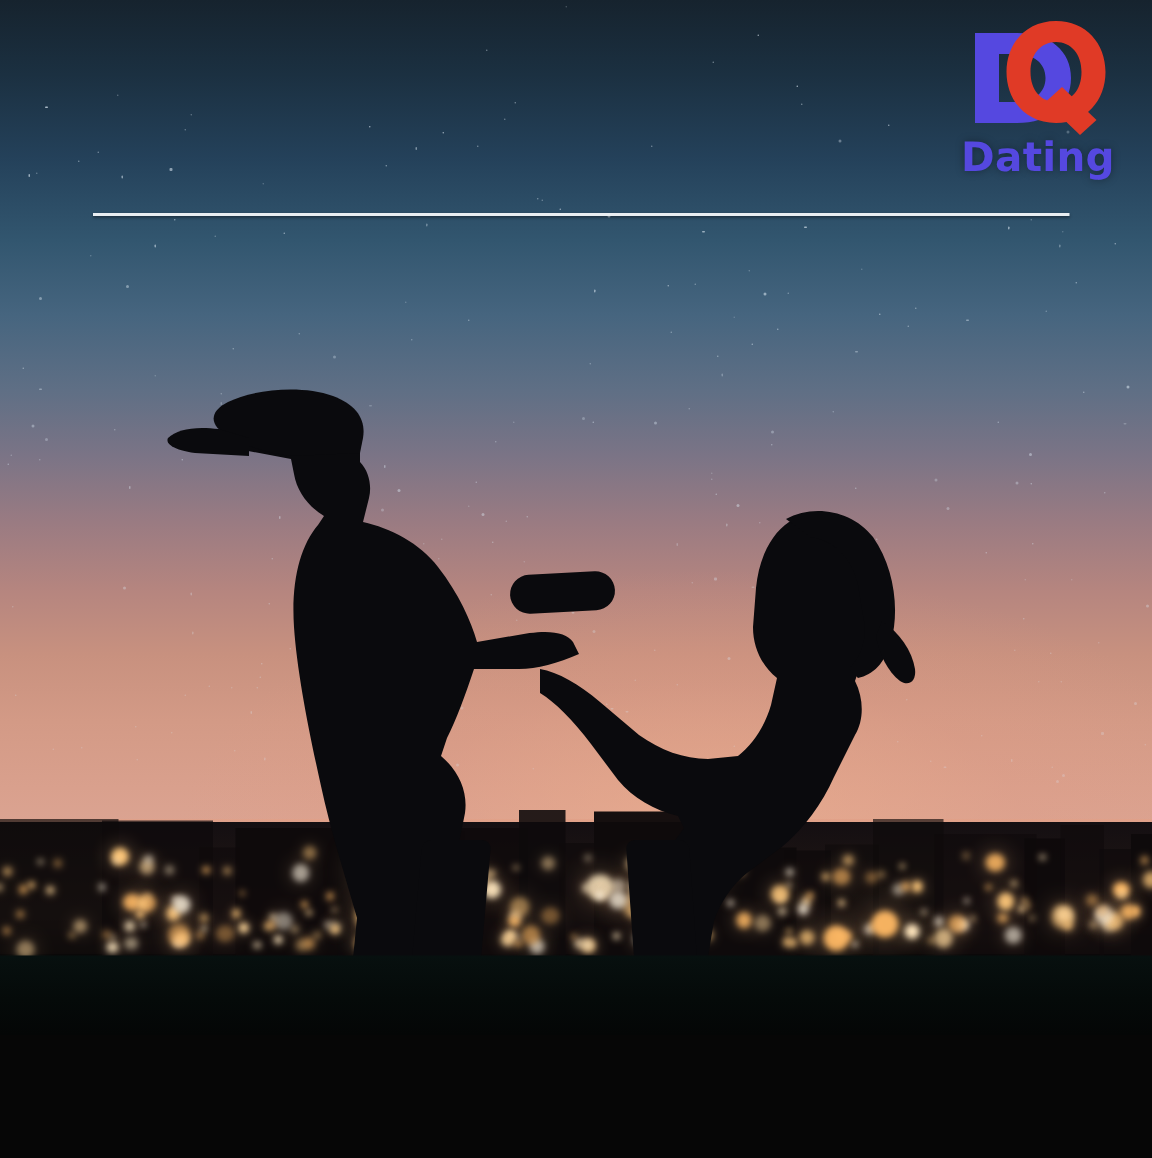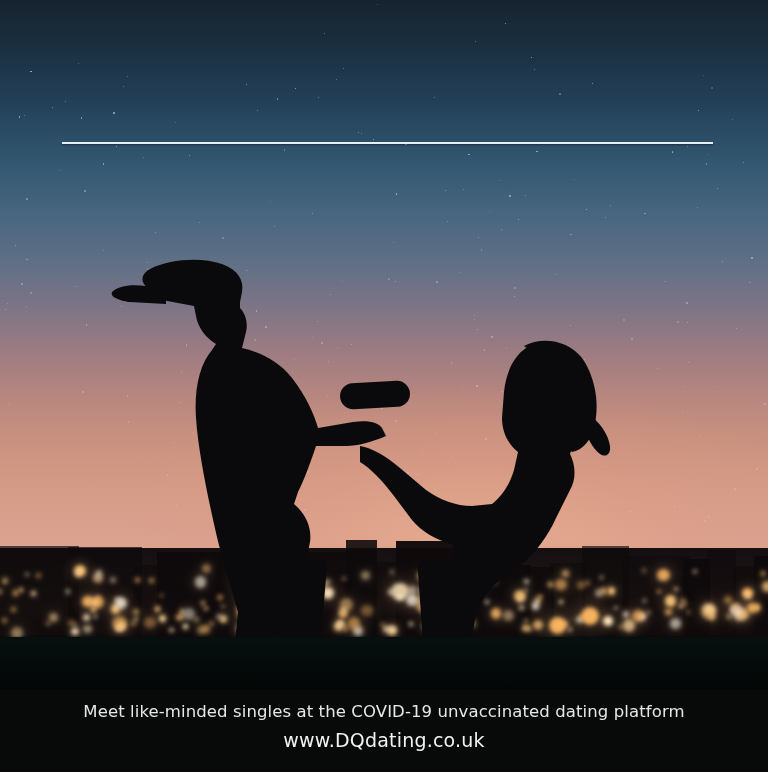--- a/index.html
+++ b/index.html
@@ -736,23 +736,57 @@
 
       <div class="sil" style="left:340px;top:382px;width:70px;height:26px;border-radius:13px;transform:rotate(-3deg)"></div>
     </div>
 
     <div class="sil" style="left:278px;top:560px;width:46px;height:82px;border-radius:6px;transform:skewX(-5deg)"></div>
     <div class="sil" style="left:420px;top:560px;width:42px;height:82px;border-radius:6px;transform:skewX(4deg)"></div>
 
     <div id="ledge-rim"></div>
     <div id="ledge"></div>
 
+    <div id="logo">
+      <div id="logo-mark">
+        <svg width="112" height="78" viewBox="0 0 112 78">
+
+          <path id="glyph-d" fill="#5548e0" d="
+            M 14 10
+            L 42 10
+            C 64 10, 78 22, 78 40
+            C 78 58, 64 70, 42 70
+            L 14 70
+            Z
+            M 30 24
+            L 30 56
+            L 41 56
+            C 53 56, 61 50, 61 40
+            C 61 30, 53 24, 41 24
+            Z"></path>
+
+          <g id="glyph-q" fill="#e03a26">
+            <path d="
+              M 68 2
+              C 88 2, 101 17, 101 36
+              C 101 55, 88 70, 68 70
+              C 48 70, 35 55, 35 36
+              C 35 17, 48 2, 68 2
+              Z
+              M 68 16
+              C 58 16, 51 24, 51 36
+              C 51 48, 58 56, 68 56
+              C 78 56, 85 48, 85 36
+              C 85 24, 78 16, 68 16
+              Z"></path>
+            <path d="M 72 46 L 95 68 L 84 78 L 61 56 Z"></path>
+          </g>
+        </svg>
+      </div>
+      <div id="logo-word">Dating</div>
+    </div>
 
     <div id="rule"></div>
 
   </div>
 
-  <div id="footer">
-    <div id="footer-line1">Meet like-minded singles at the COVID-19 unvaccinated dating platform</div>
-    <div id="footer-line2">www.DQdating.co.uk</div>
-  </div>
 
 </div>
 
 </body></html>

